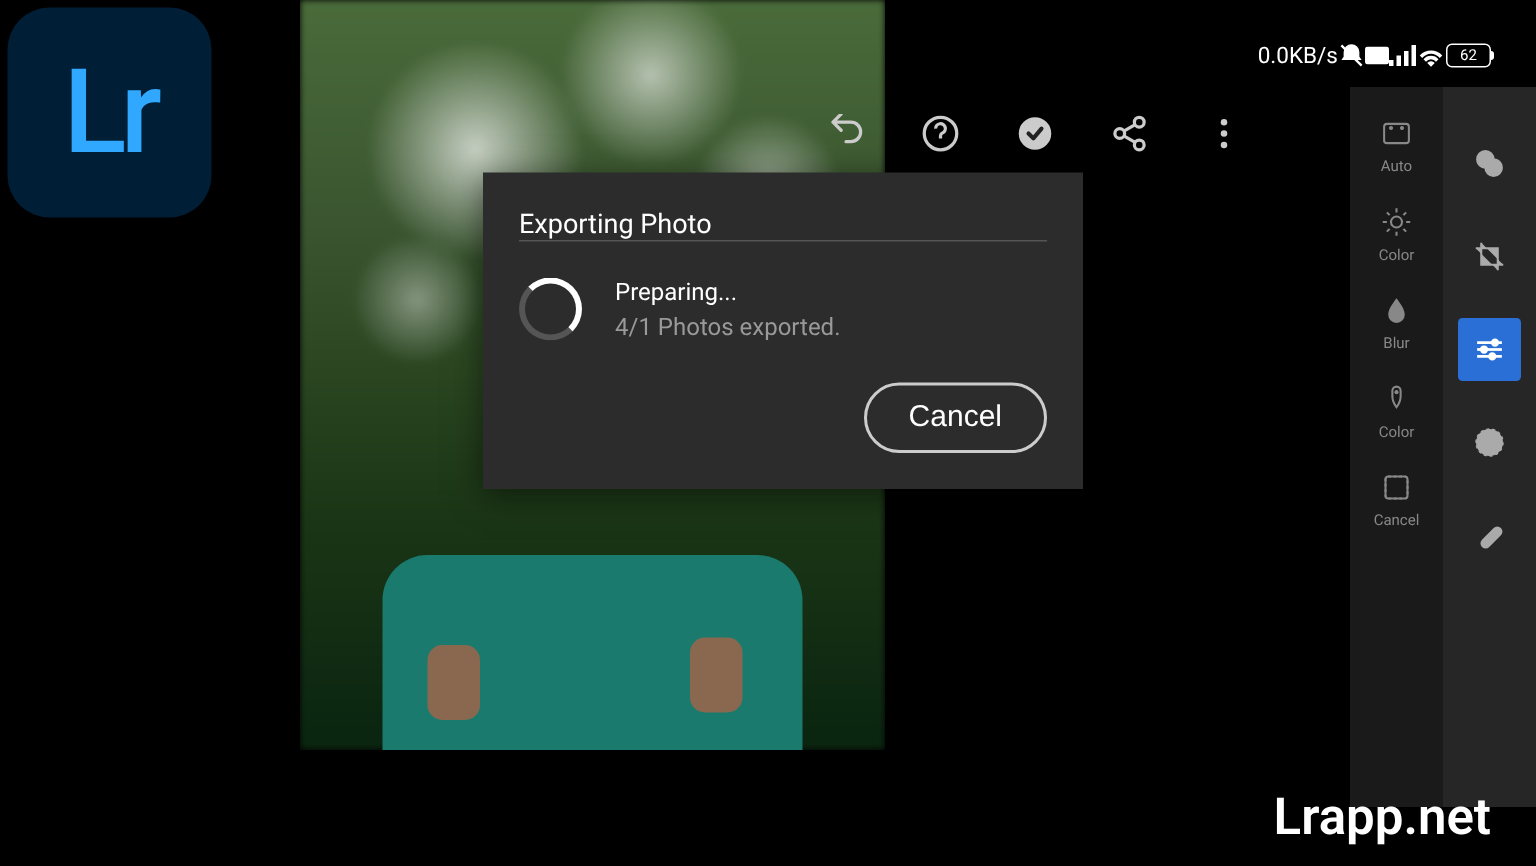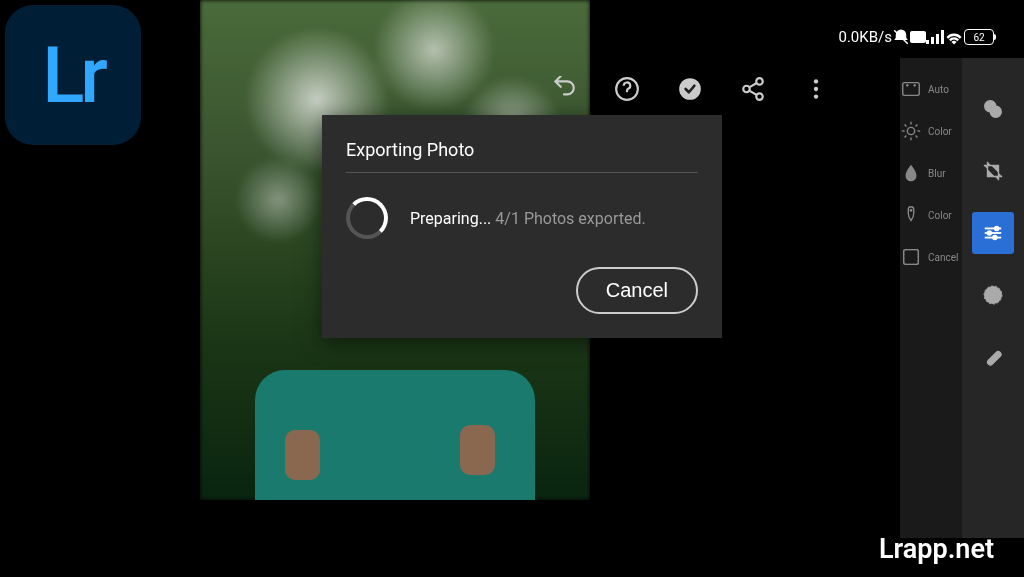--- a/index.html
+++ b/index.html
@@ -146,41 +146,40 @@
       width: 400px;
       background: #2c2c2c;
       padding: 24px;
       z-index: 60;
       box-shadow: 0 4px 20px rgba(0,0,0,0.5);
     }
     .modal-title {
       color: #fff;
       font-size: 18px;
       font-weight: 400;
-      padding-bottom: 12px;
       border-bottom: 1px solid #555;
       margin-bottom: 24px;
     }
     .modal-body {
       display: flex;
       align-items: center;
       gap: 22px;
       margin-bottom: 28px;
     }
     .spinner {
       width: 42px;
       height: 42px;
       border: 4px solid #555;
       border-top-color: #fff;
       border-right-color: #fff;
       border-radius: 50%;
       animation: spin 1s linear infinite;
     }
     @keyframes spin { to { transform: rotate(360deg); } }
-    .modal-text { display: flex; gap: 4px; justify-content: space-between; }
+    .modal-text { display: flex; flex-direction: column; gap: 4px; justify-content: space-between; }
     .modal-status { color: #fff; font-size: 16px; }
     .modal-progress { color: #999; font-size: 16px; }
     .modal-footer { display: flex; justify-content: flex-end; }
     .cancel-btn {
       background: transparent;
       border: 2px solid #ccc;
       color: #fff;
       padding: 10px 28px;
       border-radius: 24px;
       font-size: 20px;
@@ -209,20 +208,21 @@
       background: #262626;
       display: flex;
       flex-direction: column;
       align-items: center;
       padding: 30px 0;
       gap: 20px;
       height: 480px;
     }
     .tool-item {
       display: flex;
+      flex-direction: column;
       align-items: center;
       gap: 6px;
       cursor: pointer;
       padding: 6px 0;
       width: 100%;
     }
     .tool-item svg { fill: #888; stroke: #888; }
     .tool-label { color: #888; font-size: 10px; }
     .tool-btn {
       width: 42px;
@@ -236,21 +236,21 @@
     .tool-btn.active { background: #2a6fd6; }
     .tool-btn svg { fill: #aaa; stroke: #aaa; }
     .tool-btn.active svg { fill: #fff; stroke: #fff; }
     
     
     .watermark {
       position: absolute;
       bottom: 12px;
       right: 30px;
       color: #fff;
-      font-size: 27px;
+      font-size: 34px;
       font-weight: 600;
       z-index: 100;
     }
   </style>
 </head>
 <body>
 
 <div class="lr-icon">
   <span>Lr</span>
 </div>

